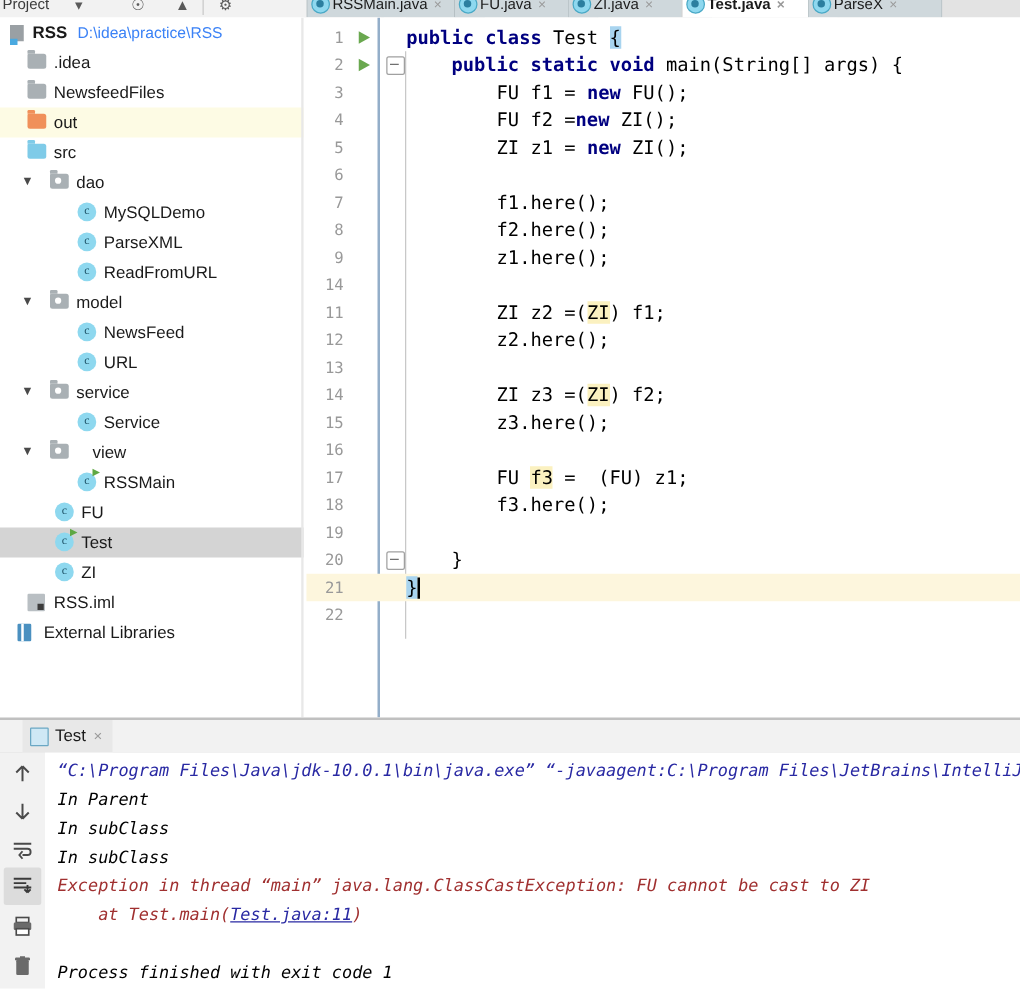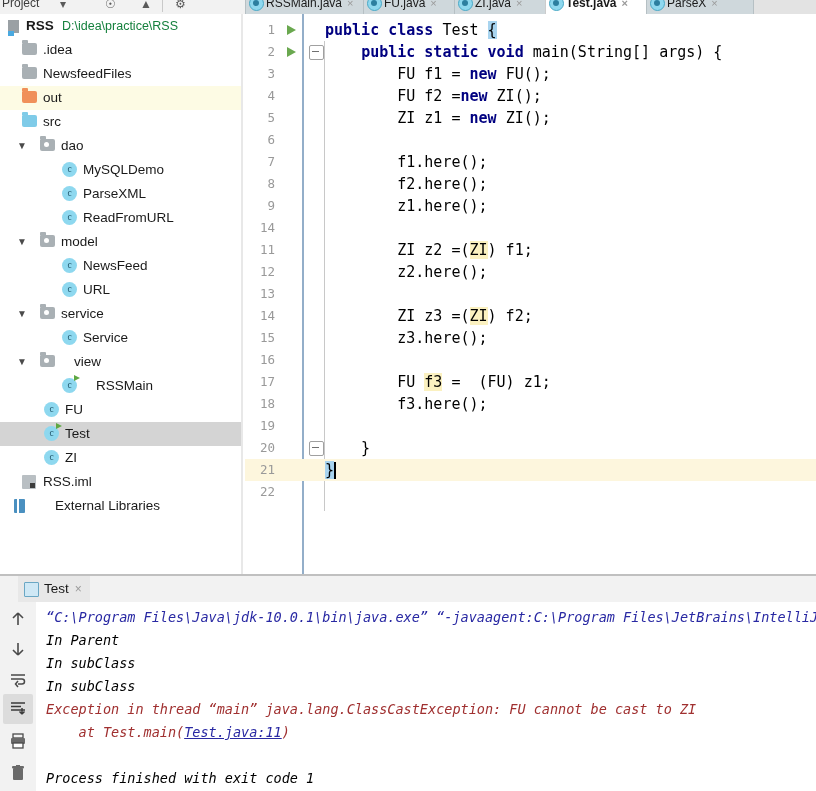--- a/index.html
+++ b/index.html
@@ -32,21 +32,21 @@
 
   
   .sidebar{position:absolute;left:0;top:14px;width:243px;height:560px;background:#ffffff;overflow:hidden;}
   .sb-scroll{position:absolute;right:0;top:0;width:2px;height:560px;background:#e8e8e8;}
   .row{position:relative;height:24px;line-height:24px;white-space:nowrap;font-size:13.5px;color:#1a1a1a;}
   .row.sel{background:#d4d4d4;}
   .row.hl{background:#fdfbe4;}
   .row .arrow{position:absolute;top:0;width:12px;text-align:center;color:#4a4a4a;font-size:10px;}
   .row .ic{position:absolute;top:5px;}
   .row .tx{position:absolute;top:0;}
-  .row .sub{color:#15803d;font-size:12.5px;}
+  .row .sub{color:#3b82f6;font-size:12.5px;}
 
   
   .fldr{width:15px;height:12px;border-radius:1px 2px 2px 2px;position:relative;}
   .fldr:before{content:"";position:absolute;left:0;top:-3px;width:6px;height:3px;border-radius:1px 1px 0 0;background:inherit;}
   .fldr.gray{background:#a9b0b4;}
   .fldr.orange{background:#f0905a;}
   .fldr.blue{background:#7fcbe8;}
   .fldr.pkg{background:#a9b0b4;}
   .fldr.pkg:after{content:"";position:absolute;left:4px;top:3px;width:5px;height:5px;border-radius:50%;background:#ffffff;}
 
@@ -202,41 +202,41 @@
           <span class="ic cls" style="left: 62px; top: 4px;">c</span>
           <span class="tx" style="left: 83px;">Service</span>
         </div>
         <div class="row">
           <span class="arrow" style="left: 16px;">▼</span>
           <span class="ic fldr pkg" style="left: 40px;"></span>
           <span class="tx" style="left: 61px; margin-left: 13px;">view</span>
         </div>
         <div class="row">
           <span class="ic cls run" style="left: 62px; top: 4px;">c</span>
-          <span class="tx" style="left: 96px;">RSSMain</span>
+          <span class="tx" style="left: 83px;">RSSMain</span>
         </div>
         <div class="row">
           <span class="ic cls" style="left: 44px; top: 4px;">c</span>
           <span class="tx" style="left: 65px;">FU</span>
         </div>
         <div class="row sel">
           <span class="ic cls run" style="left: 44px; top: 4px;">c</span>
           <span class="tx" style="left: 65px;">Test</span>
         </div>
         <div class="row">
           <span class="ic cls" style="left: 44px; top: 4px;">c</span>
           <span class="tx" style="left: 65px;">ZI</span>
         </div>
         <div class="row">
           <span class="ic modic" style="left: 22px; top: 5px;"></span>
           <span class="tx" style="left: 43px;">RSS.iml</span>
         </div>
         <div class="row">
           <span class="ic libic" style="left: 14px; top: 5px;"></span>
-          <span class="tx" style="left: 35px; margin-left: 20px;">External Libraries</span>
+          <span class="tx" style="left: 35px;">External Libraries</span>
         </div>
       </div>
     <div class="sb-scroll"></div>
   </div>
 
   <div class="editor">
     <div class="gutter"></div>
     <div class="gutter-run"></div>
     <div class="changebar"></div>
     <div class="foldbar"></div>

